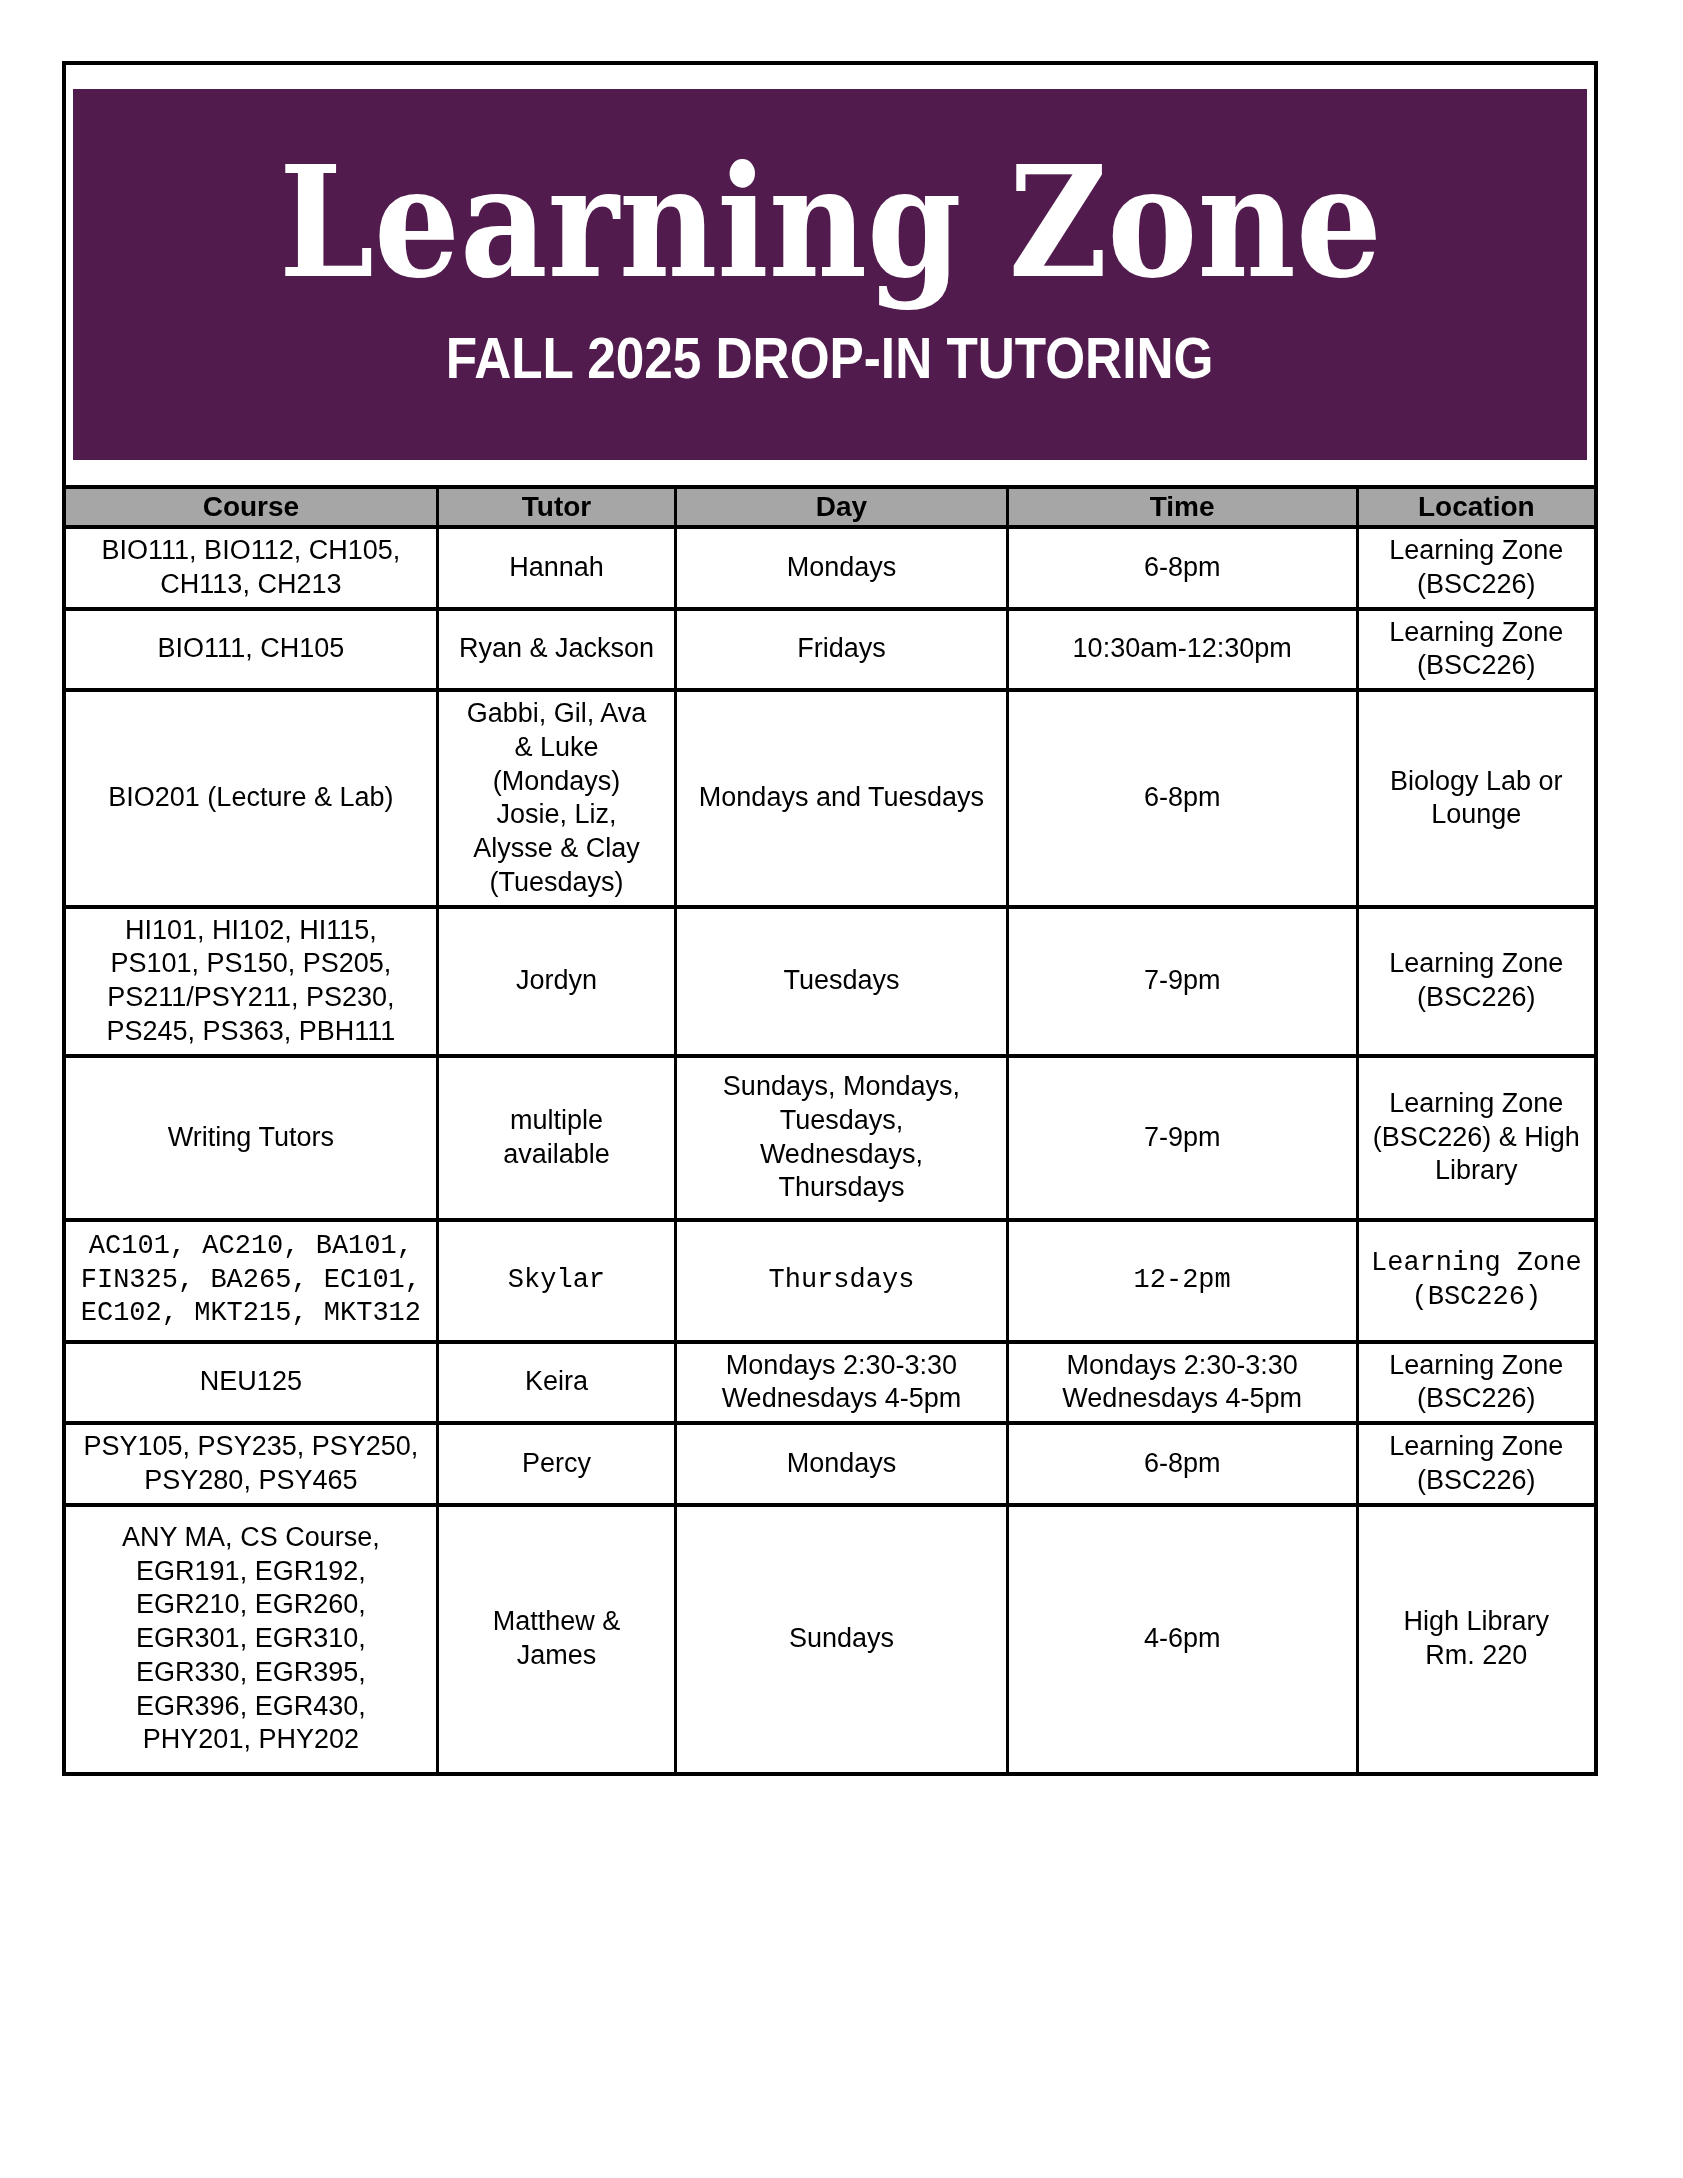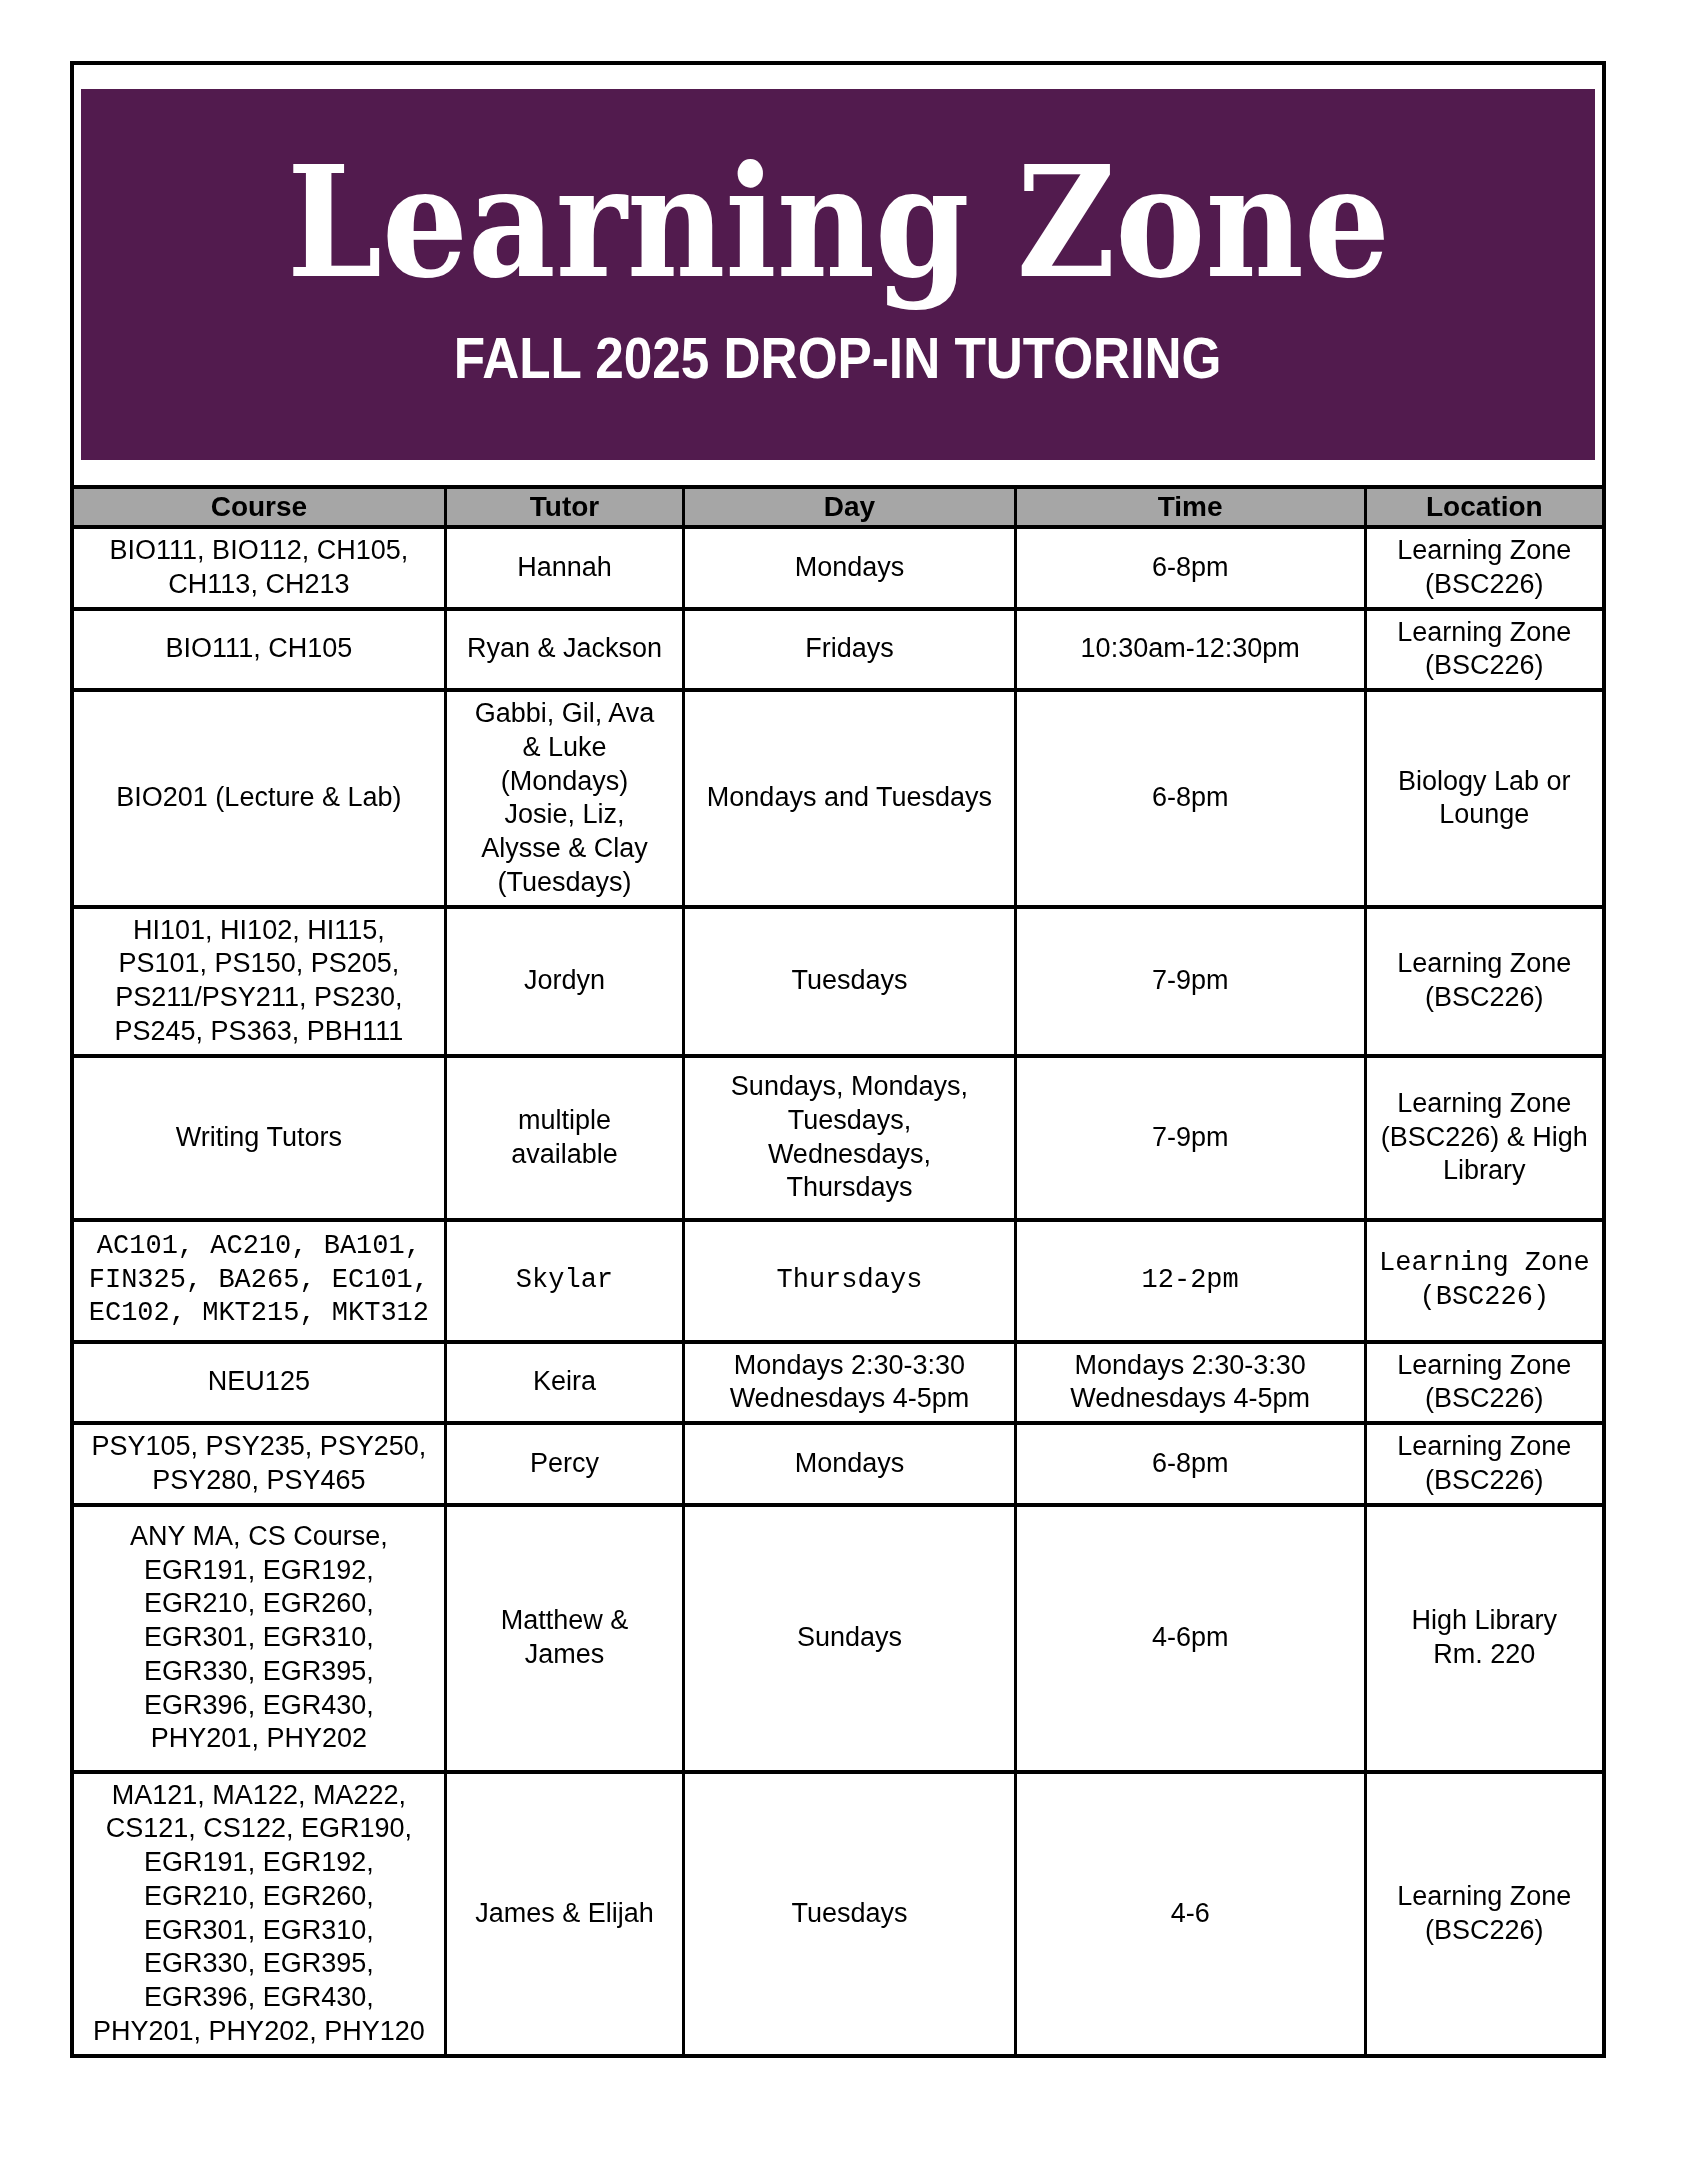--- a/index.html
+++ b/index.html
@@ -2,21 +2,21 @@
 <html><head>
 <meta charset="utf-8">
 <style>
   html,body { margin:0; padding:0; }
   body {
     width:1683px; height:2178px; background:#ffffff;
     font-family:"Liberation Sans", sans-serif; color:#000;
     position:relative; overflow:hidden;
   }
   .frame {
-    position:absolute; left:70px; top:61px; width:1536px;
+    position:absolute; left:62px; top:61px; width:1536px;
     border:4px solid #000; box-sizing:border-box; background:#fff;
   }
   .banner {
     margin:24px 7px 25px 7px; height:371px; background:#521b4e;
     display:flex; flex-direction:column; align-items:center; justify-content:center;
   }
   .banner-title {
     color:#fff; font-family:"DejaVu Serif", serif; font-weight:700;
     font-size:147px; line-height:1; white-space:nowrap;
     transform:scale(0.92,1.04); margin-top:-14px;
@@ -179,32 +179,17 @@
 EGR330, EGR395,
 EGR396, EGR430,
 PHY201, PHY202</td>
         <td>Matthew &amp;
 James</td>
         <td>Sundays</td>
         <td>4-6pm</td>
         <td>High Library
 Rm. 220</td>
       </tr>
-      <tr class="r10">
-        <td class="align-left">MA121, MA122, MA222,
-CS121, CS122, EGR190,
-EGR191, EGR192,
-EGR210, EGR260,
-EGR301, EGR310,
-EGR330, EGR395,
-EGR396, EGR430,
-PHY201, PHY202, PHY120</td>
-        <td>James &amp; Elijah</td>
-        <td>Tuesdays</td>
-        <td>4-6</td>
-        <td>Learning Zone
-(BSC226)</td>
-      </tr>
     </tbody>
   </table>
 
 </div>
 
 
 </body></html>

